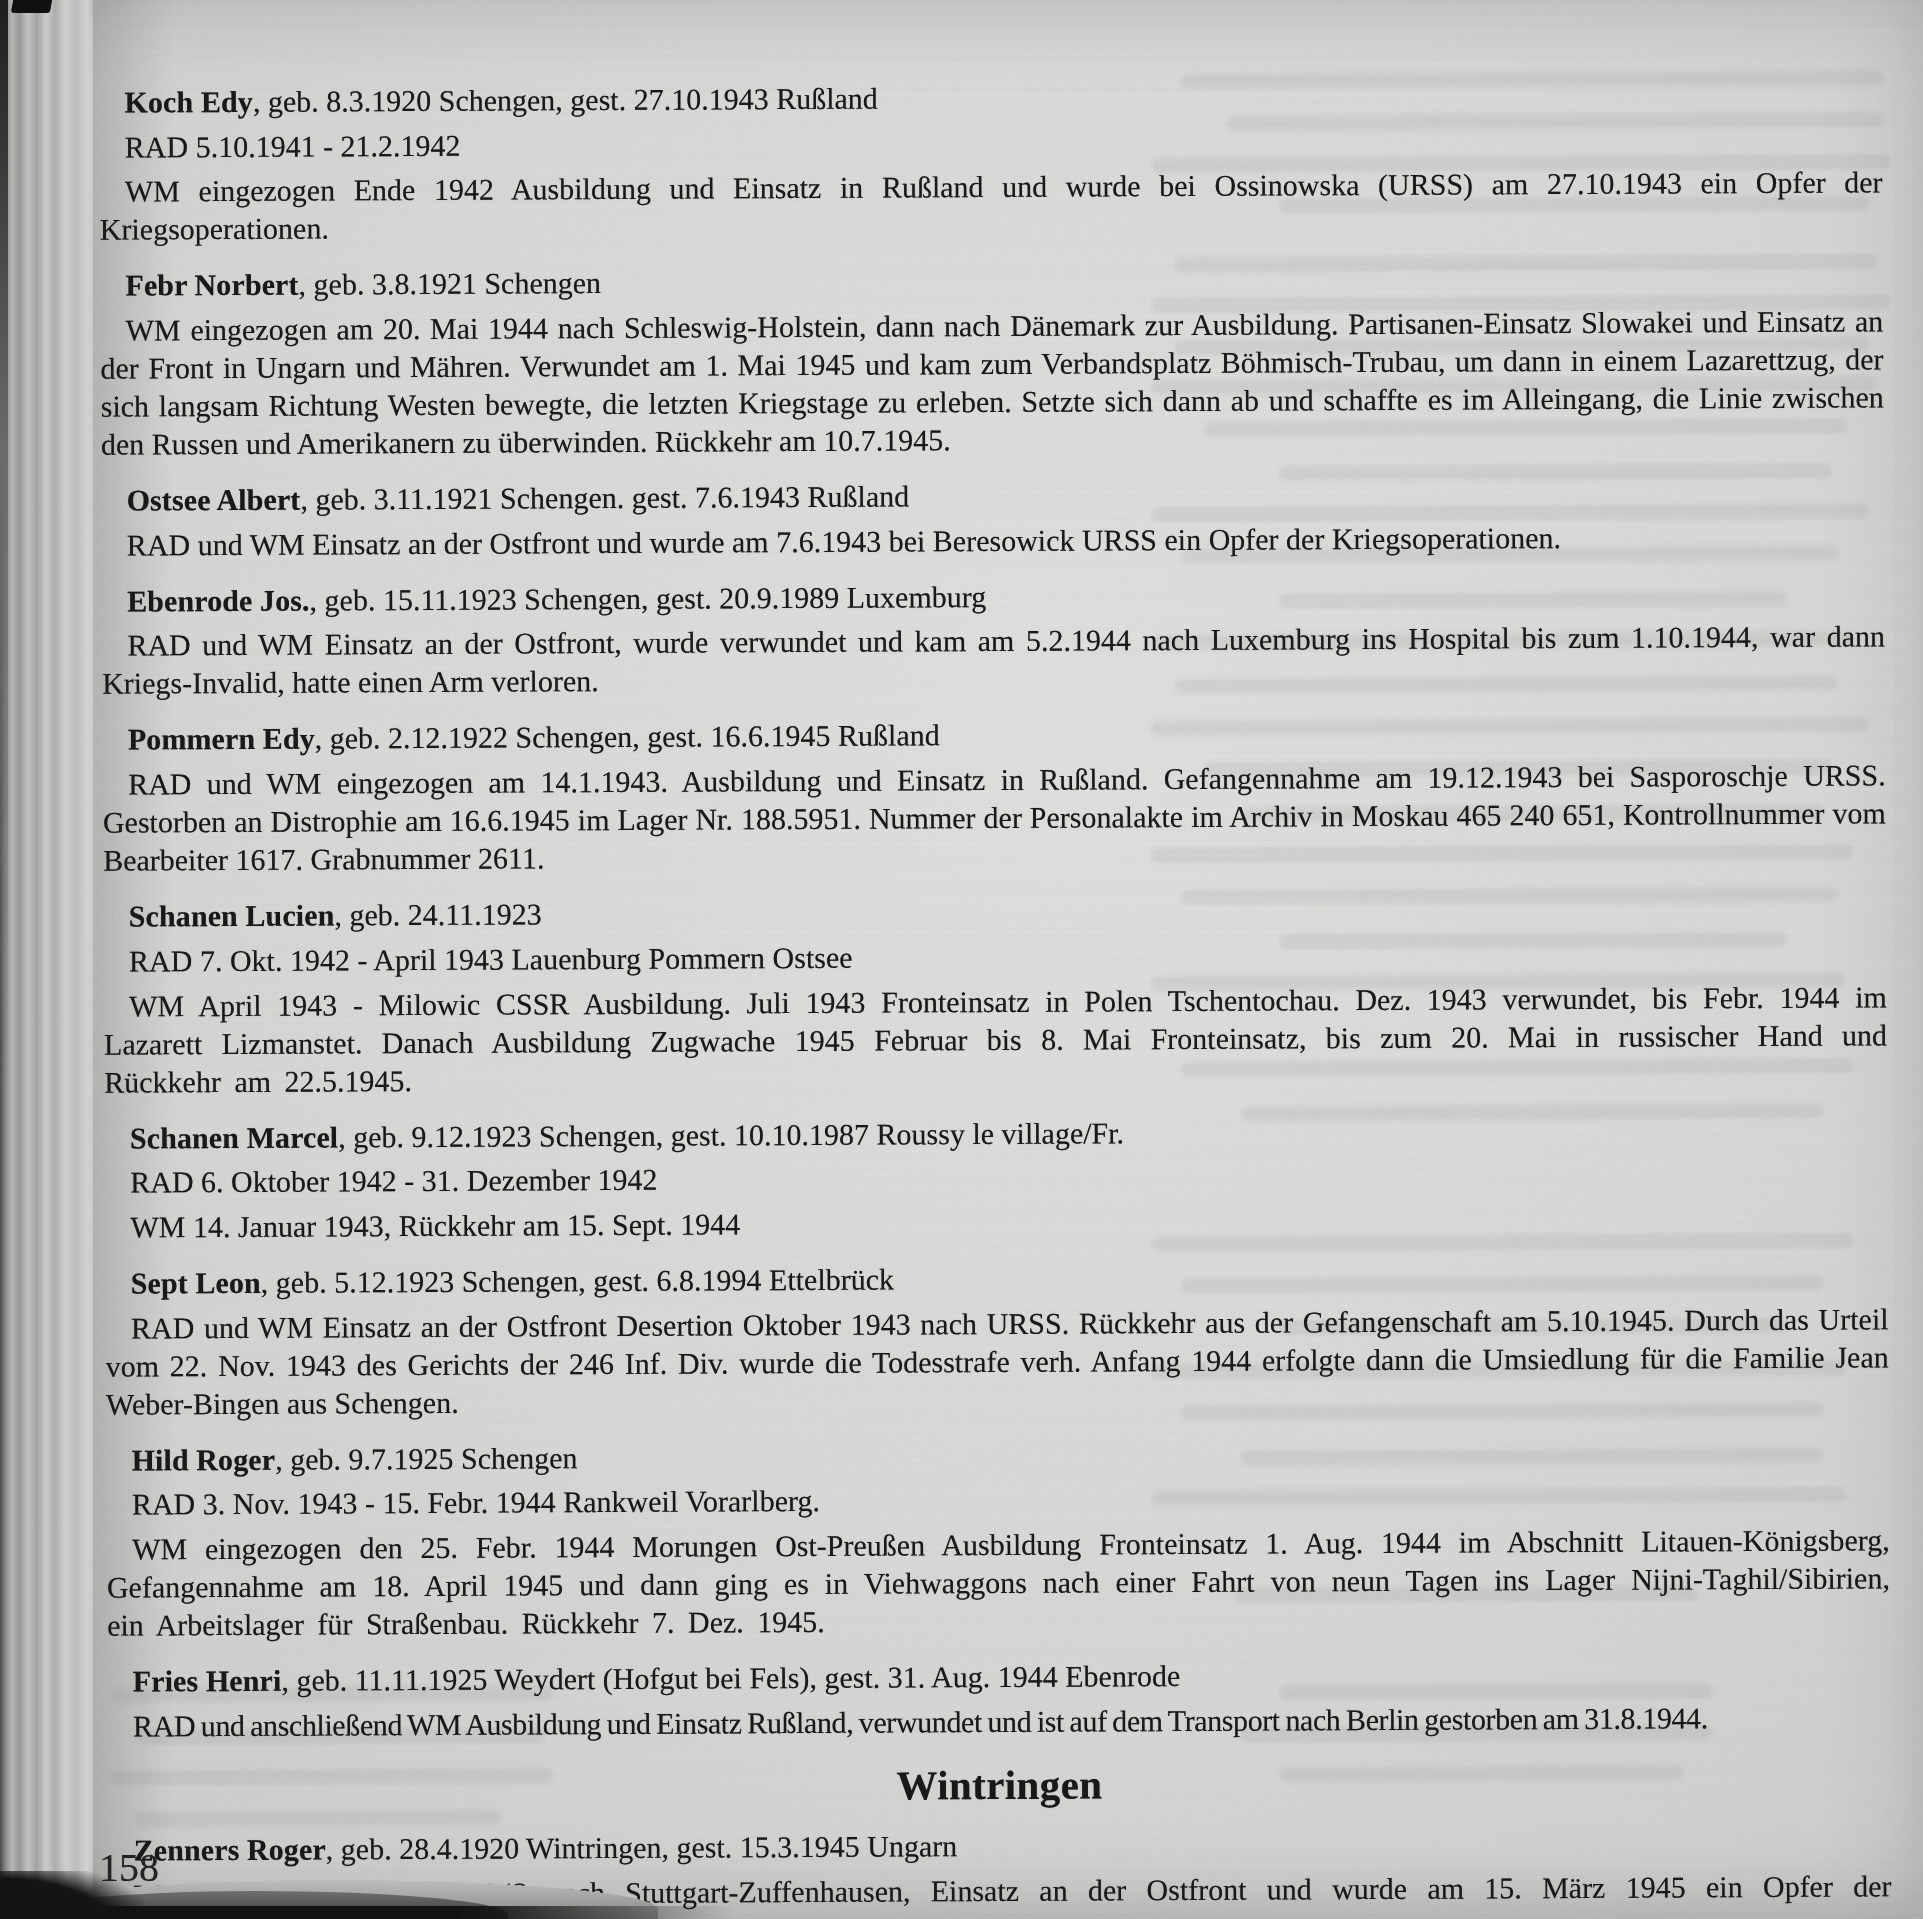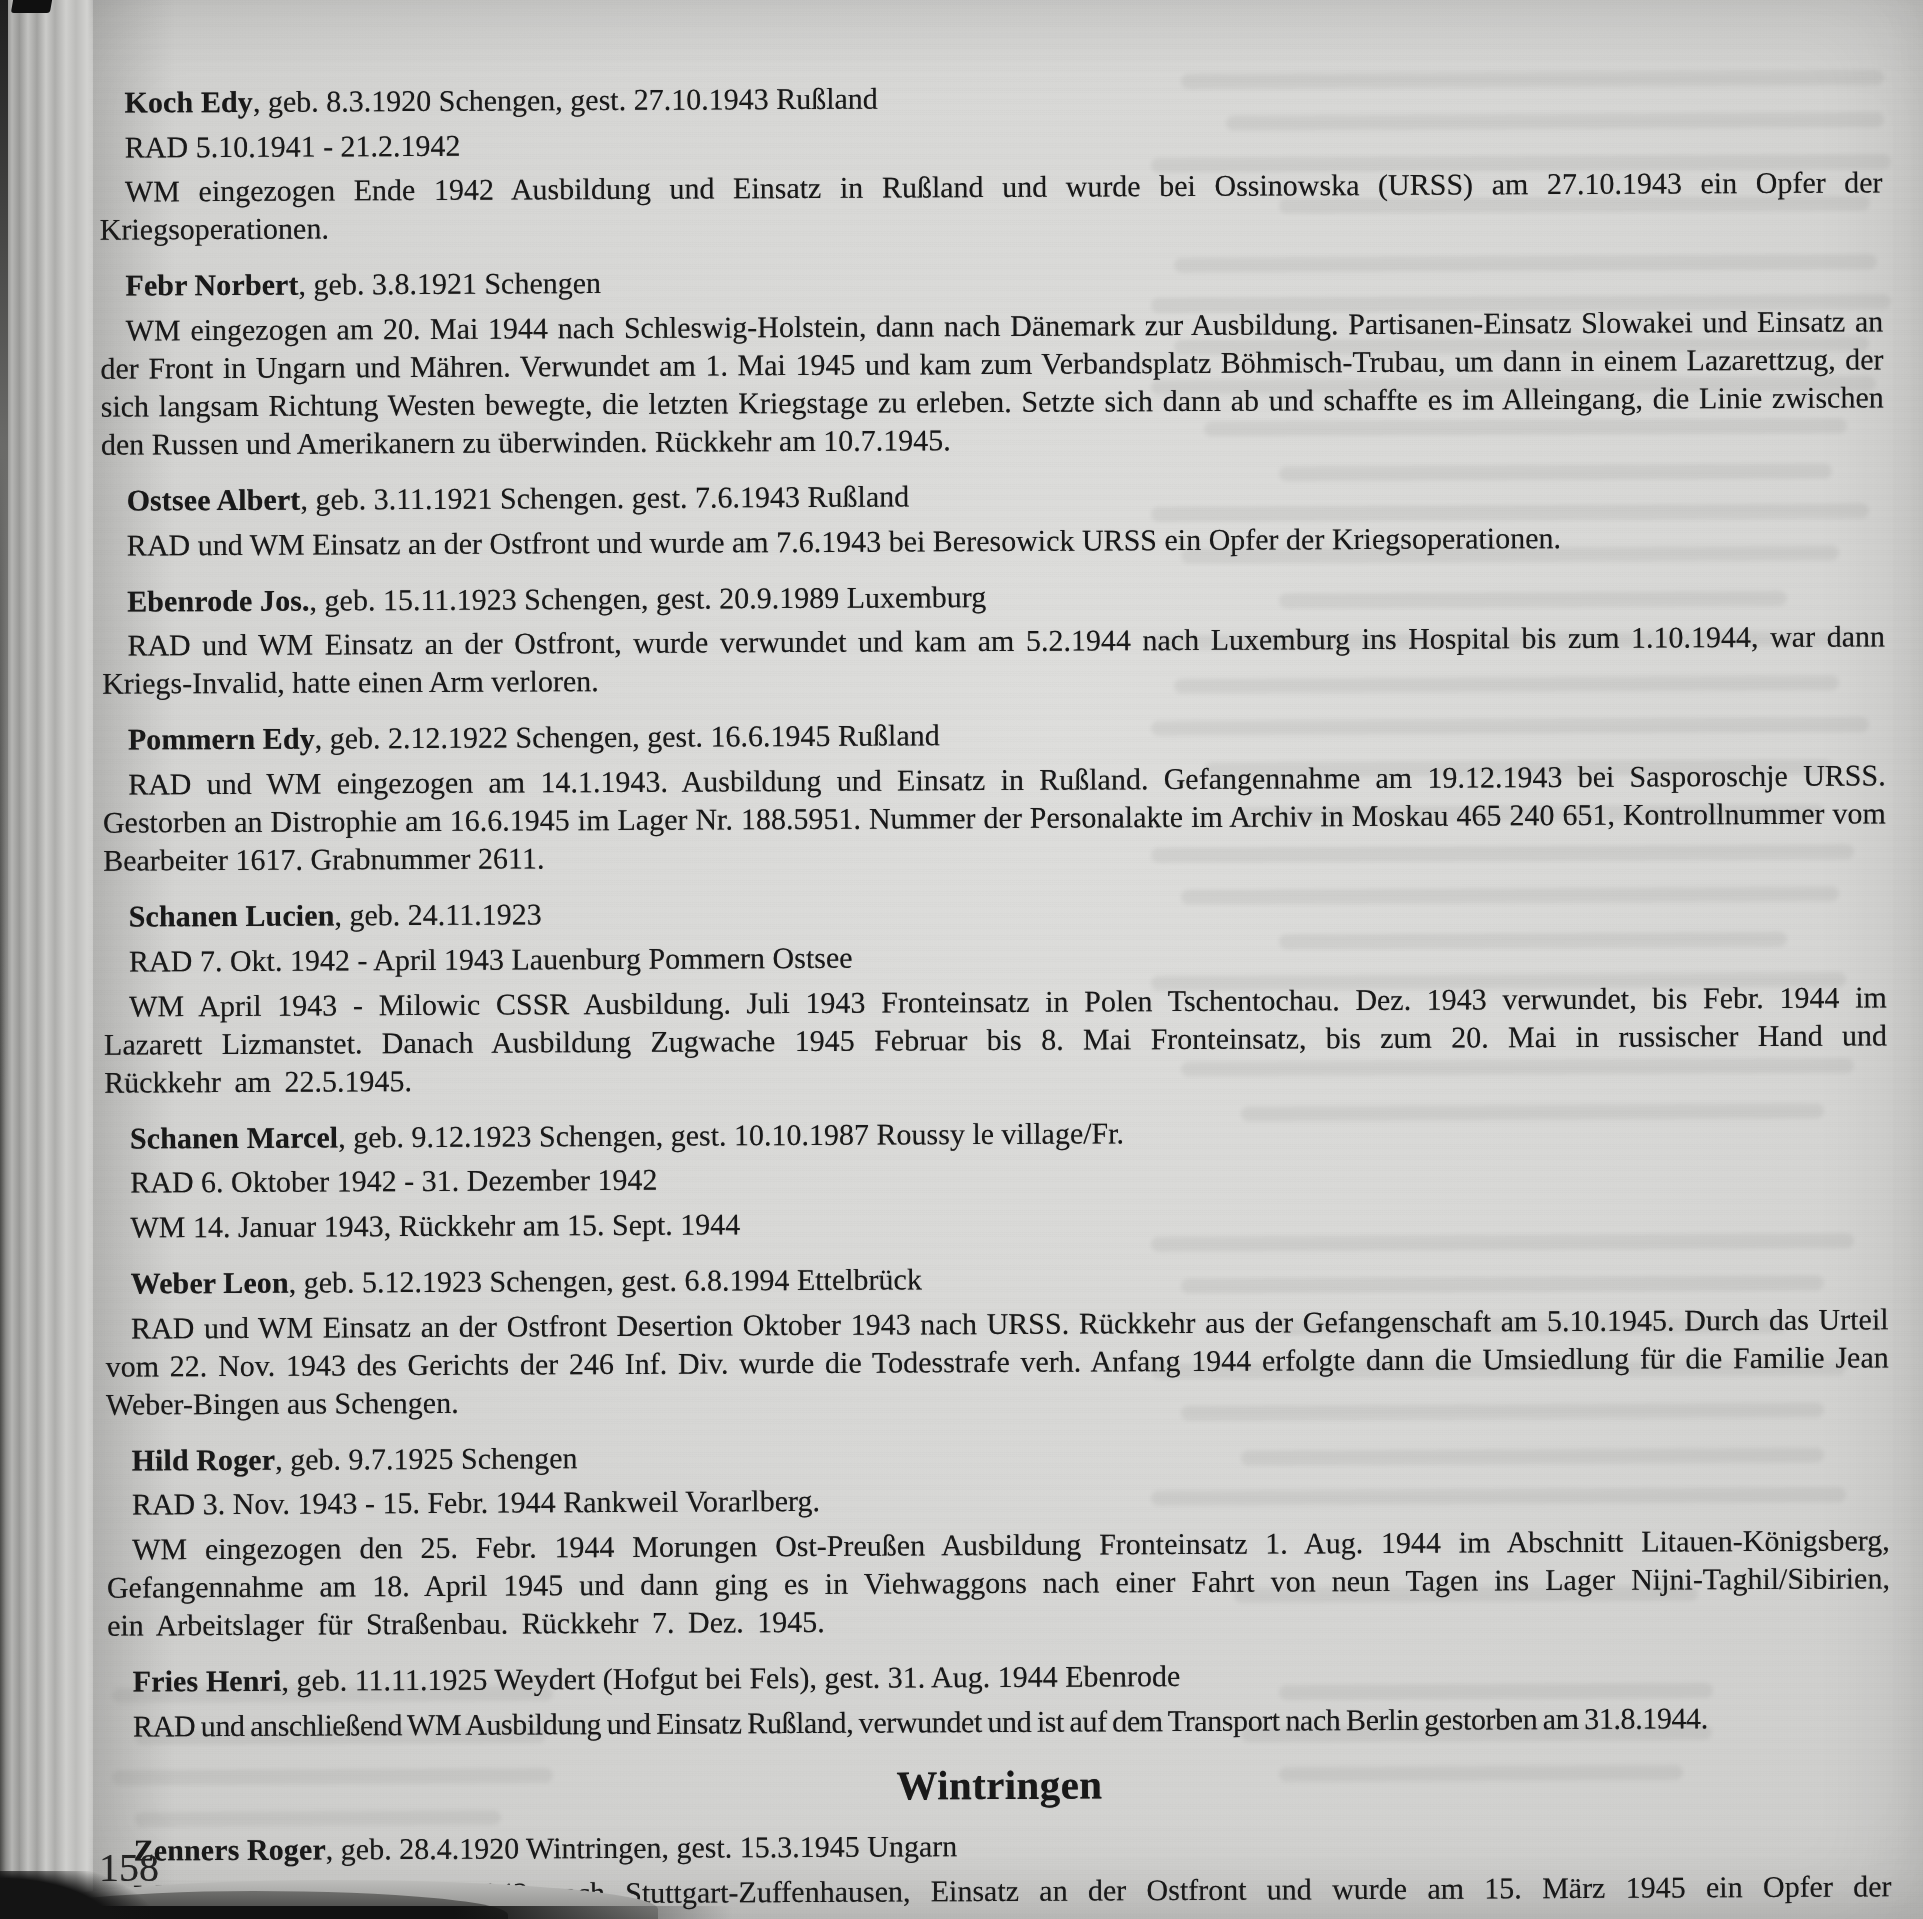--- a/index.html
+++ b/index.html
@@ -163,21 +163,21 @@
         <p class="line header-line"><b>Schanen Lucien</b><span>, geb. 24.11.1923</span></p>
         <p class="line">RAD 7. Okt. 1942 - April 1943 Lauenburg Pommern Ostsee</p>
         <p class="line justify wide">WM April 1943 - Milowic CSSR Ausbildung. Juli 1943 Fronteinsatz in Polen Tschentochau. Dez. 1943 verwundet, bis Febr. 1944 im Lazarett Lizmanstet. Danach Ausbildung Zugwache 1945 Februar bis 8. Mai Fronteinsatz, bis zum 20. Mai in russischer Hand und Rückkehr am 22.5.1945.</p>
       </div>
       <div class="entry">
         <p class="line header-line"><b>Schanen Marcel</b><span>, geb. 9.12.1923 Schengen, gest. 10.10.1987 Roussy le village/Fr.</span></p>
         <p class="line">RAD 6. Oktober 1942 - 31. Dezember 1942</p>
         <p class="line">WM 14. Januar 1943, Rückkehr am 15. Sept. 1944</p>
       </div>
       <div class="entry">
-        <p class="line header-line"><b>Weber Leon</b><span>, geb. 5.12.1923 Schengen, gest. 6.8.1994 Ettelbrück</span></p>
+        <p class="line header-line"><b>Sept Leon</b><span>, geb. 5.12.1923 Schengen, gest. 6.8.1994 Ettelbrück</span></p>
         <p class="line justify">RAD und WM Einsatz an der Ostfront Desertion Oktober 1943 nach URSS. Rückkehr aus der Gefangenschaft am 5.10.1945. Durch das Urteil vom 22. Nov. 1943 des Gerichts der 246 Inf. Div. wurde die Todesstrafe verh. Anfang 1944 erfolgte dann die Umsiedlung für die Familie Jean Weber-Bingen aus Schengen.</p>
       </div>
       <div class="entry">
         <p class="line header-line"><b>Hild Roger</b><span>, geb. 9.7.1925 Schengen</span></p>
         <p class="line">RAD 3. Nov. 1943 - 15. Febr. 1944 Rankweil Vorarlberg.</p>
         <p class="line justify wide">WM eingezogen den 25. Febr. 1944 Morungen Ost-Preußen Ausbildung Fronteinsatz 1. Aug. 1944 im Abschnitt Litauen-Königsberg, Gefangennahme am 18. April 1945 und dann ging es in Viehwaggons nach einer Fahrt von neun Tagen ins Lager Nijni-Taghil/Sibirien, ein Arbeitslager für Straßenbau. Rückkehr 7. Dez. 1945.</p>
       </div>
       <div class="entry">
         <p class="line header-line"><b>Fries Henri</b><span>, geb. 11.11.1925 Weydert (Hofgut bei Fels), gest. 31. Aug. 1944 Ebenrode</span></p>
         <p class="line tight">RAD und anschließend WM Ausbildung und Einsatz Rußland, verwundet und ist auf dem Transport nach Berlin gestorben am 31.8.1944.</p>

